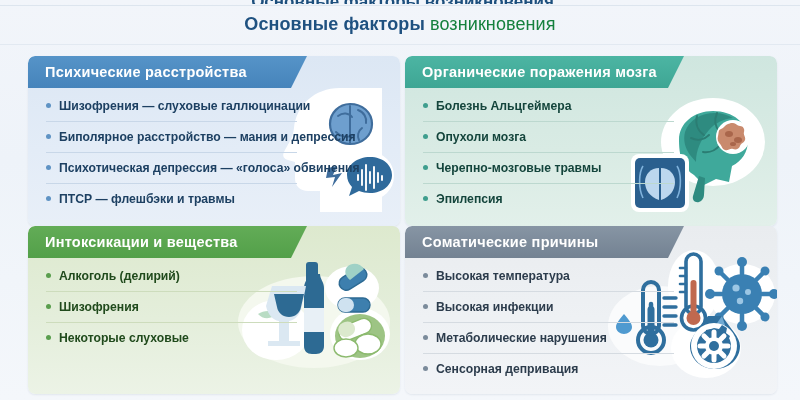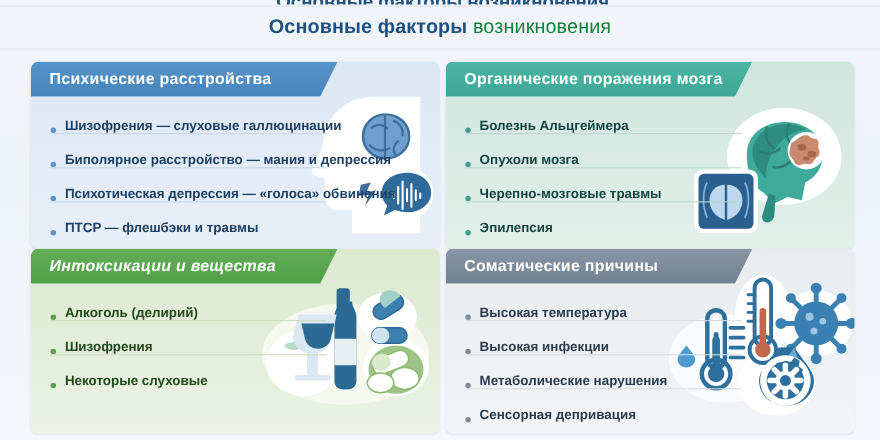--- a/index.html
+++ b/index.html
@@ -73,21 +73,21 @@
     clip-path:polygon(0 0, 100% 0, calc(100% - 16px) 100%, 0 100%);
     text-align:right;
   }
 
   .list{
     position:absolute; top:34px; left:12px;
     width:calc(100% - 24px);
   }
   .item{
     position:relative;
-    display:flex; align-items:flex-end;
+    display:flex; align-items:center;
     height:31px;
     padding-left:6px;
     font-size:12.2px;
     white-space:nowrap;
   }
   .item + .item::before{
     content:""; position:absolute; top:0; left:6px;
     width:72%; height:1px;
   }
   .dot{
@@ -103,21 +103,21 @@
   .c-blue  .txt       { color:#1d4062; }
   .c-blue  .item + .item::before{ background:#c8d7e8; }
 
   .c-teal  .card-inner{ background:linear-gradient(180deg,#cfe6df 0%,#d9ebe4 55%,#e2f0ea 100%); }
   .c-teal  .card-head { background:linear-gradient(180deg,#4cb5a3 0%,#3ea694 100%); }
   .c-teal  .dot       { background:#3f9e8e; }
   .c-teal  .txt       { color:#14453c; }
   .c-teal  .item + .item::before{ background:#bcd8cf; }
 
   .c-green .card-inner{ background:linear-gradient(180deg,#dde9ce 0%,#e4eedb 55%,#ecf3e6 100%); }
-  .c-green .card-head { background:linear-gradient(180deg,#63ac57 0%,#53a049 100%);font-style:italic; }
+  .c-green .card-head { background:linear-gradient(180deg,#63ac57 0%,#53a049 100%); }
   .c-green .dot       { background:#5a9e4e; }
   .c-green .txt       { color:#204a1c; }
   .c-green .item + .item::before{ background:#cddcbc; }
 
   .c-gray  .card-inner{ background:linear-gradient(180deg,#e9ecef 0%,#eef1f4 55%,#f2f4f7 100%); }
   .c-gray  .card-head { background:linear-gradient(180deg,#8795a4 0%,#76navy 100%); background:linear-gradient(180deg,#8795a4 0%,#738292 100%); }
   .c-gray  .dot       { background:#7b8b9b; }
   .c-gray  .txt       { color:#2c3c4c; }
   .c-gray  .item + .item::before{ background:#d5dbe1; }
 

